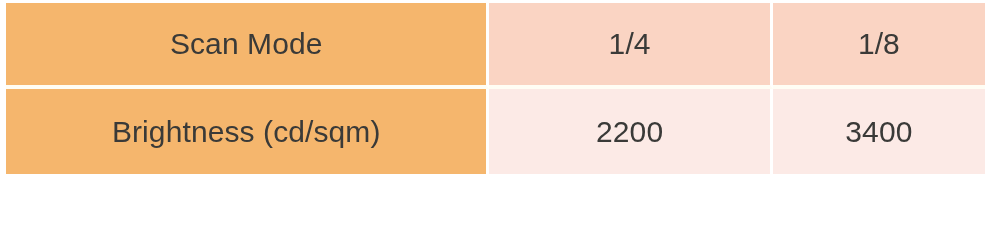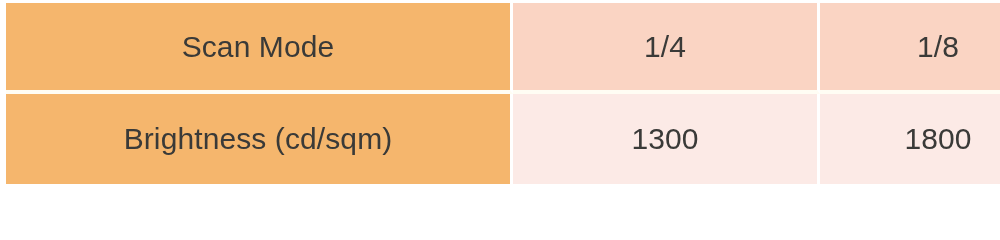--- a/index.html
+++ b/index.html
@@ -28,21 +28,21 @@
     left: 6px;
     top: 3px;
     width: 979px;
     height: 171px;
     border-collapse: separate;
     border-spacing: 0;
     table-layout: fixed;
   }
 
   table.spec-table td {
-    padding: 16px;
+    padding: 4px;
     text-align: center;
     vertical-align: middle;
     color: #3a3a38;
     font-size: 30px;
     line-height: 1.05;
     letter-spacing: 0.1px;
     white-space: nowrap;
     border-right: 3px solid #ffffff;
     border-bottom: 4px solid #fffdf4;
   }
@@ -79,20 +79,20 @@
     <tbody>
 
       <tr class="row-1">
         <td class="col-label">Scan Mode</td>
         <td class="col-v1 cell-val-a">1/4</td>
         <td class="col-v2 cell-val-a">1/8</td>
       </tr>
 
       <tr class="row-2">
         <td class="col-label">Brightness (cd/sqm)</td>
-        <td class="col-v1 cell-val-b">1300</td>
-        <td class="col-v2 cell-val-b">1800</td>
+        <td class="col-v1 cell-val-b">2200</td>
+        <td class="col-v2 cell-val-b">3400</td>
       </tr>
 
 
     </tbody>
   </table>
 </div>
 
 </body></html>

